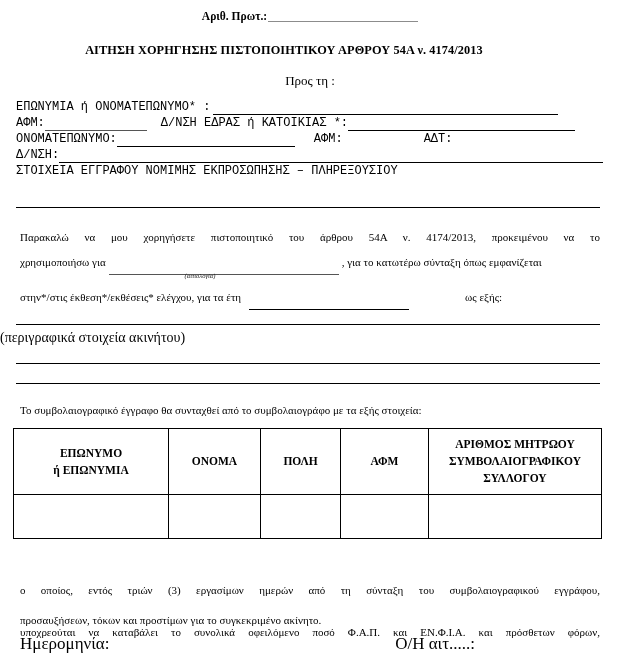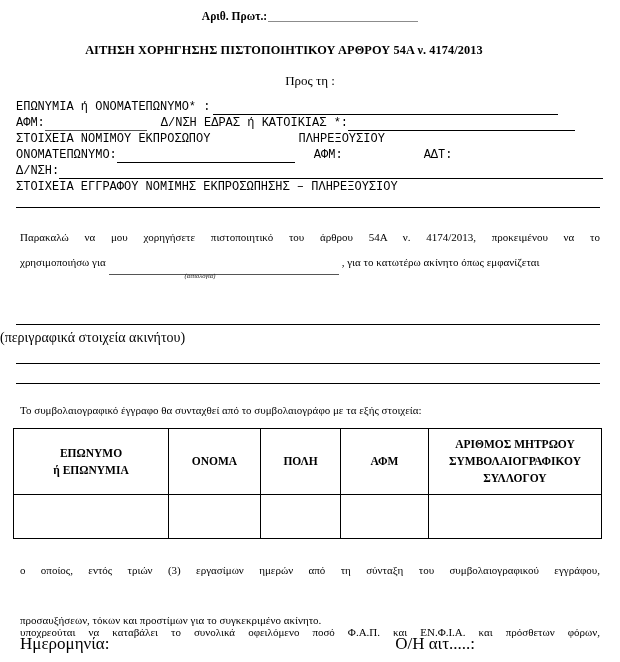--- a/index.html
+++ b/index.html
@@ -185,48 +185,48 @@
   <div class="ident-block">
 
     <div class="ident-line">
       <span>ΕΠΩΝΥΜΙΑ ή ΟΝΟΜΑΤΕΠΩΝΥΜΟ* :</span><span class="fill fill-thick" style="width:345px;margin-left:3px;"></span>
     </div>
 
     <div class="ident-line">
       <span>ΑΦΜ:</span><span class="fill fill-thin" style="width:102px;"></span><span style="display:inline-block;width:14px;"></span><span>Δ/ΝΣΗ ΕΔΡΑΣ ή ΚΑΤΟΙΚΙΑΣ *:</span><span class="fill fill-thick" style="width:227px;"></span>
     </div>
 
-    <div class="ident-line">
-      <span>ΣΤΟΙΧΕΙΑ ΝΟΜΙΜΟΥ ΕΚΠΡΟΣΩΠΟΥ</span><span style="display:inline-block;width:88px;"></span><span>ΠΛΗΡΕΞΟΥΣΙΟΥ</span>
-    </div>
 
     <div class="ident-line">
       <span>ΟΝΟΜΑΤΕΠΩΝΥΜΟ:</span><span class="fill fill-thick" style="width:178px;"></span><span style="display:inline-block;width:19px;"></span><span>ΑΦΜ:</span><span style="display:inline-block;width:81px;"></span><span>ΑΔΤ:</span>
     </div>
 
     <div class="ident-line">
       <span>Δ/ΝΣΗ:</span><span class="fill fill-thick" style="width:544px;"></span>
     </div>
 
     <div class="ident-line">
       <span>ΣΤΟΙΧΕΙΑ ΕΓΓΡΑΦΟΥ ΝΟΜΙΜΗΣ ΕΚΠΡΟΣΩΠΗΣΗΣ – ΠΛΗΡΕΞΟΥΣΙΟΥ</span>
     </div>
 
   </div>
 
   <div class="rule" style="top:207px;"></div>
 
   <div class="para" style="top:225px;">Παρακαλώ να μου χορηγήσετε πιστοποιητικό του άρθρου 54Α ν. 4174/2013, προκειμένου να το</div>
 
   <div class="para para-last" style="top:250px;text-align-last:left;">
-    <span>χρησιμοποιήσω για</span><span class="fill fill-thin" style="width:230px;margin:0 3px;"></span><span>, για το κατωτέρω ακίνητο όπως εμφανίζεται</span>
+    <span>χρησιμοποιήσω για</span><span class="fill fill-thin" style="width:230px;margin:0 3px;"></span><span>, για το κατωτέρω σύνταξη όπως εμφανίζεται</span>
   </div>
 
   <div class="caption" style="top:272px;left:140px;width:120px;">(αιτιολογία)</div>
 
+  <div class="para" style="top:285px;text-align-last:left;">
+    <span>στην*/στις  έκθεση*/εκθέσεις*  ελέγχου,  για  τα  έτη</span><span class="fill fill-thick" style="width:160px;margin:0 8px;"></span><span style="display:inline-block;width:48px;"></span><span>ως   εξής:</span>
+  </div>
 
   <div class="rule" style="top:324px;"></div>
   <div class="center-note" style="top:330px;">(περιγραφικά στοιχεία ακινήτου)</div>
   <div class="rule" style="top:363px;"></div>
   <div class="rule" style="top:383px;"></div>
 
   <div class="para" style="top:398px;text-align:left;text-align-last:left;">Το συμβολαιογραφικό έγγραφο θα συνταχθεί από το συμβολαιογράφο με τα εξής στοιχεία:</div>
 
   <table class="notary-table">
     <thead>
@@ -249,21 +249,21 @@
       <tr>
         <td class="col1"></td>
         <td class="col2"></td>
         <td class="col3"></td>
         <td class="col4"></td>
         <td class="col5"></td>
       </tr>
     </tbody>
   </table>
 
-  <div class="para" style="top:558px;">ο  οποίος,  εντός  τριών  (3)  εργασίμων  ημερών  από  τη  σύνταξη  του  συμβολαιογραφικού  εγγράφου,</div>
+  <div class="para" style="top:578px;">ο  οποίος,  εντός  τριών  (3)  εργασίμων  ημερών  από  τη  σύνταξη  του  συμβολαιογραφικού  εγγράφου,</div>
   <div class="para" style="top:583px;margin-top:37px;">υποχρεούται  να  καταβάλει  το  συνολικά  οφειλόμενο  ποσό  Φ.Α.Π.  και  ΕΝ.Φ.Ι.Α.  και  πρόσθετων  φόρων,</div>
   <div class="para" style="top:608px;text-align:left;text-align-last:left;">προσαυξήσεων, τόκων και προστίμων για το συγκεκριμένο ακίνητο.</div>
 
   <div class="sig-row">
     <span class="sig-left">Ημερομηνία:</span>
     <span class="sig-right">Ο/Η αιτ.....:</span>
   </div>
 
 </div>
 

